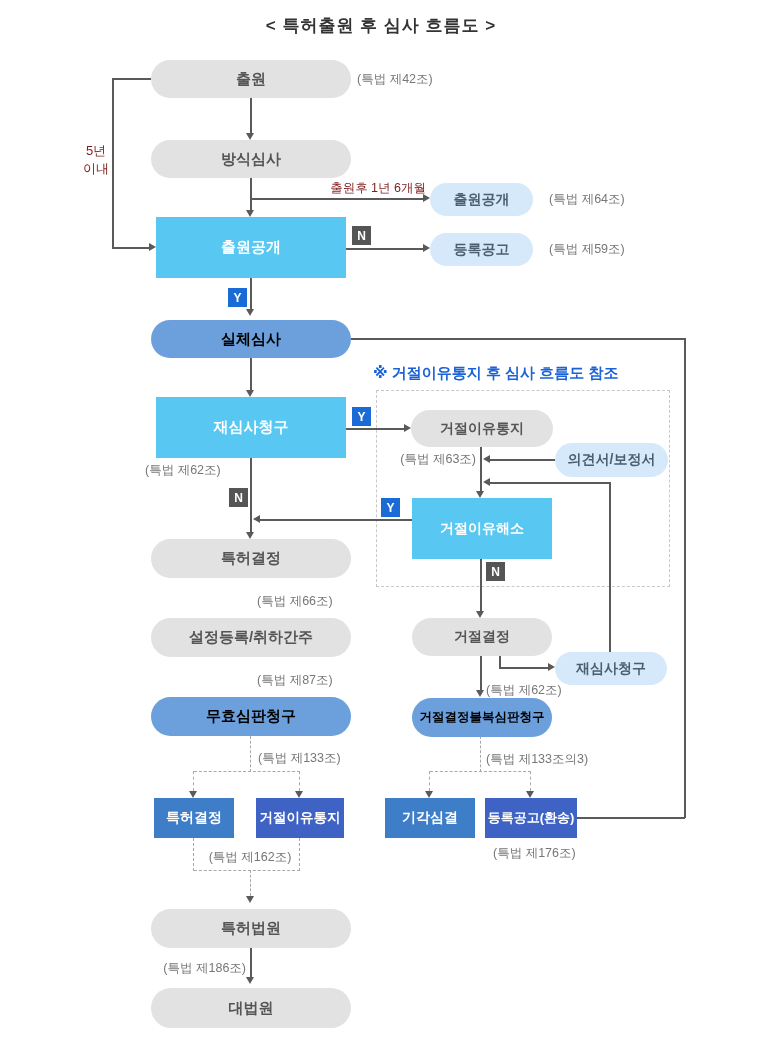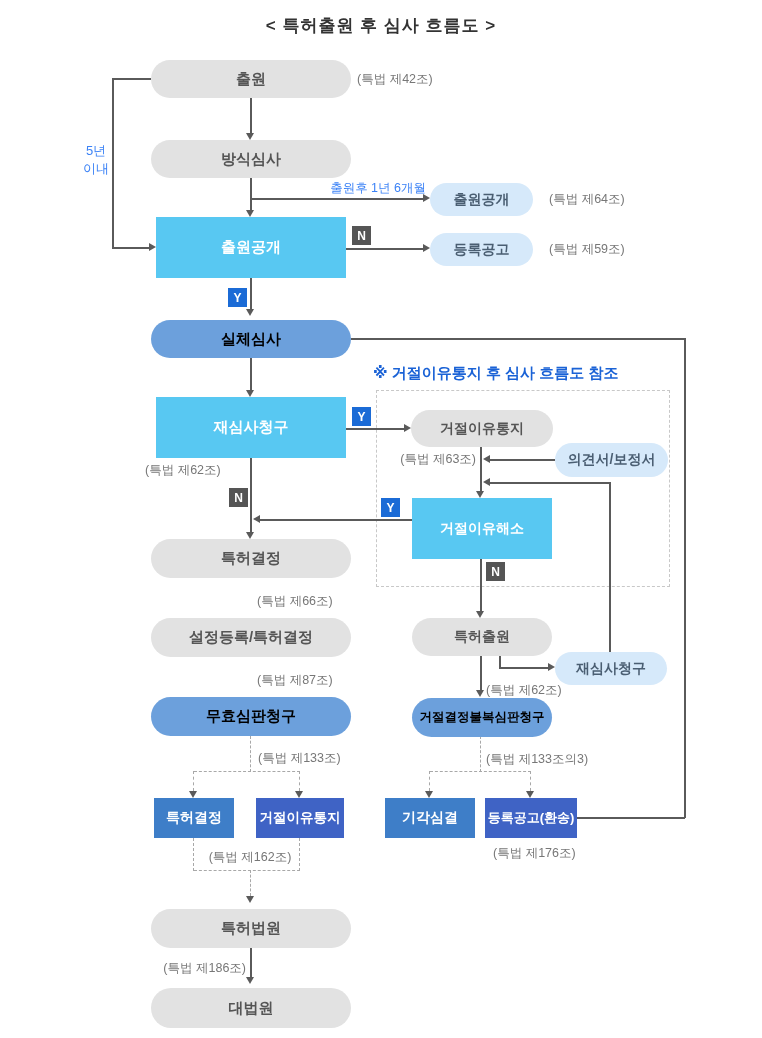--- a/index.html
+++ b/index.html
@@ -10,21 +10,21 @@
   .node{position:absolute;display:flex;align-items:center;justify-content:center;
         font-weight:bold;box-sizing:border-box;text-align:center;}
   .gray{background:#E2E2E2;color:#555;}
   .lightblue{background:#D6E9FA;color:#4A5E72;}
   .cyan{background:#58C8F2;color:#fff;}
   .blue{background:#6CA0DC;color:#000000;}
   .azure{background:#3E7EC8;color:#fff;}
   .indigo{background:#3F63C5;color:#fff;}
   .pill{border-radius:20px;}
   .law{position:absolute;color:#777;font-size:12.5px;white-space:nowrap;}
-  .elabel{position:absolute;color:#3b82f6;font-size:12.5px;}
+  .elabel{position:absolute;color:#7f1d1d;font-size:12.5px;}
   .badge{position:absolute;width:19px;height:19px;display:flex;align-items:center;
          justify-content:center;color:#fff;font-size:12px;font-weight:bold;}
   .badge.y{background:#1B6BD6;}
   .badge.n{background:#555555;}
   .hl{position:absolute;height:1.5px;background:#5a5a5a;}
   .vl{position:absolute;width:1.5px;background:#5a5a5a;}
   .dh{position:absolute;height:0;border-top:1.5px dashed #a8a8a8;}
   .dv{position:absolute;width:0;border-left:1.5px dashed #a8a8a8;}
   .arr{position:absolute;width:0;height:0;}
   .arr.down{border-left:4.5px solid transparent;border-right:4.5px solid transparent;border-top:7px solid #5a5a5a;}
@@ -127,23 +127,23 @@
   <div class="node gray pill" style="left:151px;top:140px;width:200px;height:38px;font-size:15px;">방식심사</div>
   <div class="node lightblue pill" style="left:430px;top:183px;width:103px;height:33px;font-size:14px;">출원공개</div>
   <div class="node cyan" style="left:156px;top:217px;width:190px;height:61px;font-size:15px;">출원공개</div>
   <div class="node lightblue pill" style="left:430px;top:233px;width:103px;height:33px;font-size:14px;">등록공고</div>
   <div class="node blue pill" style="left:151px;top:320px;width:200px;height:38px;font-size:15px;">실체심사</div>
   <div class="node cyan" style="left:156px;top:397px;width:190px;height:61px;font-size:15px;">재심사청구</div>
   <div class="node gray pill" style="left:411px;top:410px;width:142px;height:37px;font-size:14px;">거절이유통지</div>
   <div class="node lightblue pill" style="left:555px;top:443px;width:113px;height:34px;font-size:14px;">의견서/보정서</div>
   <div class="node cyan" style="left:412px;top:498px;width:140px;height:61px;font-size:14px;">거절이유해소</div>
   <div class="node gray pill" style="left:151px;top:539px;width:200px;height:39px;font-size:15px;">특허결정</div>
-  <div class="node gray pill" style="left:151px;top:618px;width:200px;height:39px;font-size:15px;">설정등록/특허결정</div>
+  <div class="node gray pill" style="left:151px;top:618px;width:200px;height:39px;font-size:15px;">설정등록/취하간주</div>
   <div class="node blue pill" style="left:151px;top:697px;width:200px;height:39px;font-size:15px;">무효심판청구</div>
-  <div class="node gray pill" style="left:412px;top:618px;width:140px;height:38px;font-size:14px;">특허출원</div>
+  <div class="node gray pill" style="left:412px;top:618px;width:140px;height:38px;font-size:14px;">거절결정</div>
   <div class="node lightblue pill" style="left:555px;top:652px;width:112px;height:33px;font-size:14px;">재심사청구</div>
   <div class="node blue pill" style="left:412px;top:698px;width:140px;height:39px;font-size:12.5px;">거절결정불복심판청구</div>
   <div class="node azure" style="left:154px;top:798px;width:80px;height:40px;font-size:14px;">특허결정</div>
   <div class="node indigo" style="left:256px;top:798px;width:88px;height:40px;font-size:13.5px;">거절이유통지</div>
   <div class="node azure" style="left:385px;top:798px;width:90px;height:40px;font-size:14px;text-align:right;">기각심결</div>
   <div class="node indigo" style="left:485px;top:798px;width:92px;height:40px;font-size:13px;">등록공고(환송)</div>
   <div class="node gray pill" style="left:151px;top:909px;width:200px;height:39px;font-size:15px;">특허법원</div>
   <div class="node gray pill" style="left:151px;top:988px;width:200px;height:40px;font-size:15px;">대법원</div>
 
   <div class="badge n" style="left:352px;top:226px;">N</div>

